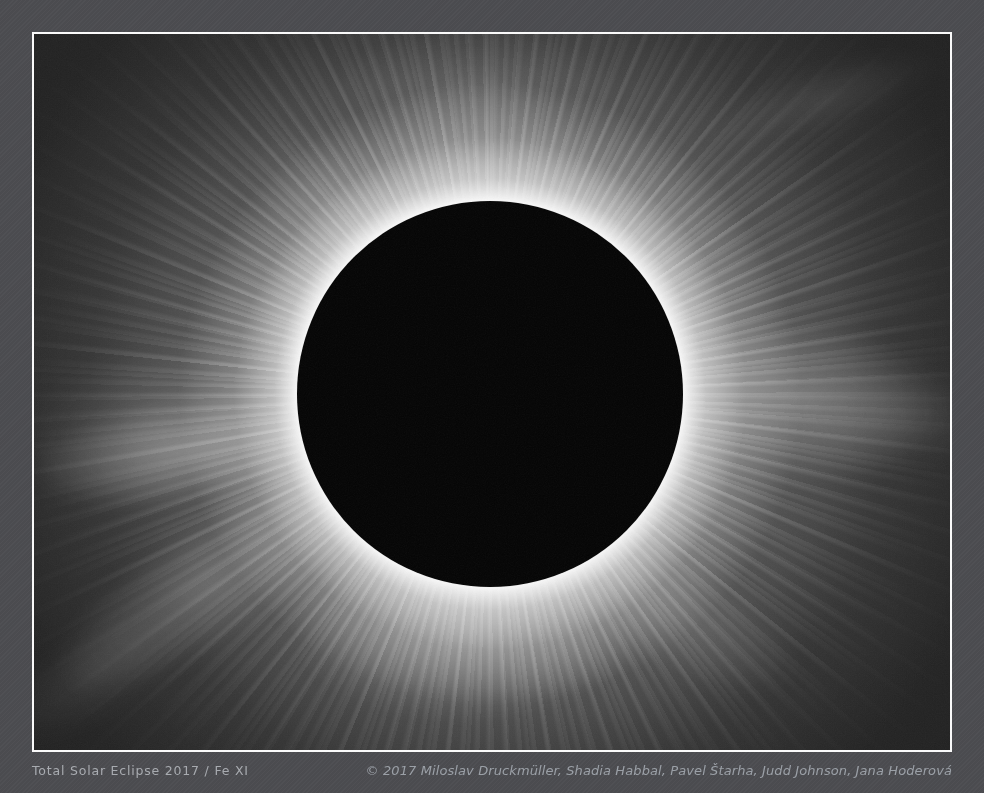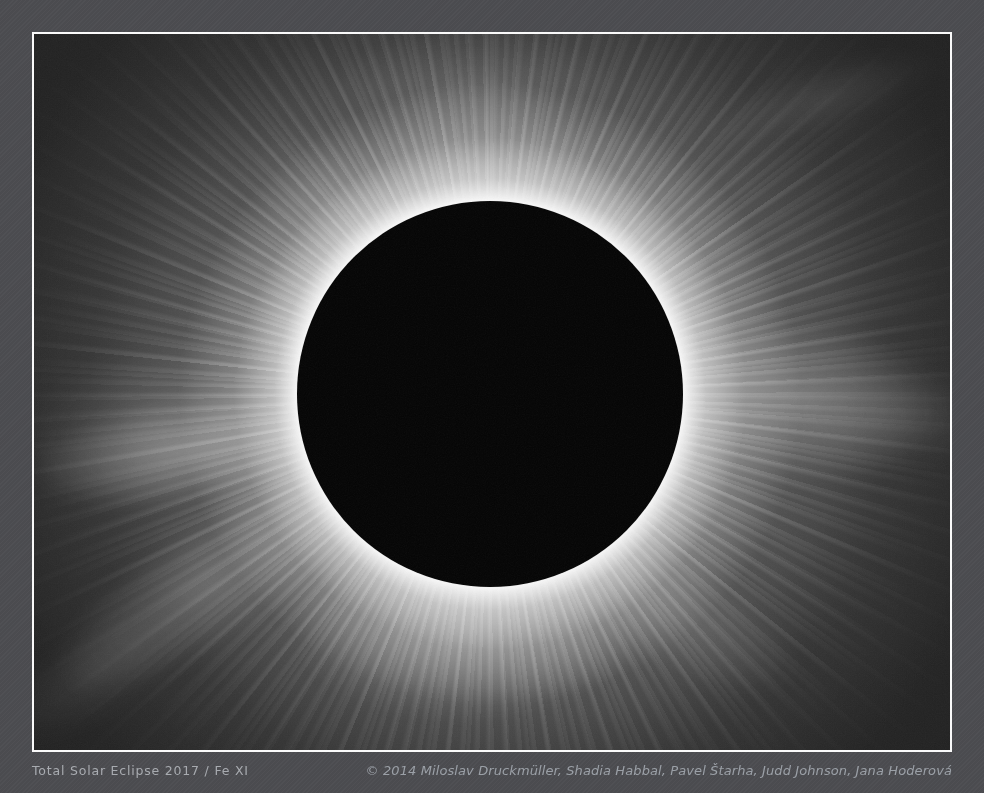--- a/index.html
+++ b/index.html
@@ -197,16 +197,16 @@
         <feComponentTransfer>
             <feFuncA type="linear" slope="0.10" intercept="0"></feFuncA>
           </feComponentTransfer>
       </filter>
       <rect width="916" height="716" filter="url(#noiseF)"></rect>
     </svg>
   </figure>
 
   <div class="caption-bar">
     <span class="caption-title">Total Solar Eclipse 2017 / Fe XI</span>
-    <span class="caption-credit">© 2014 Miloslav Druckmüller, Shadia Habbal, Pavel Štarha, Judd Johnson, Jana Hoderová</span>
+    <span class="caption-credit">© 2017 Miloslav Druckmüller, Shadia Habbal, Pavel Štarha, Judd Johnson, Jana Hoderová</span>
   </div>
 
 </div>
 
 </body></html>

